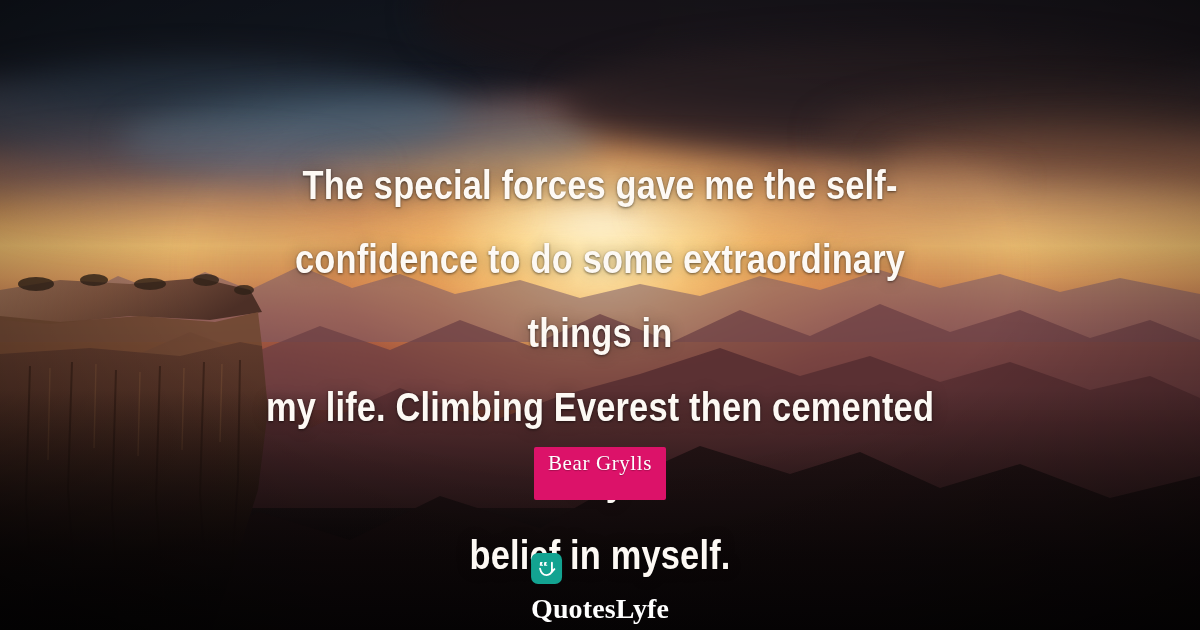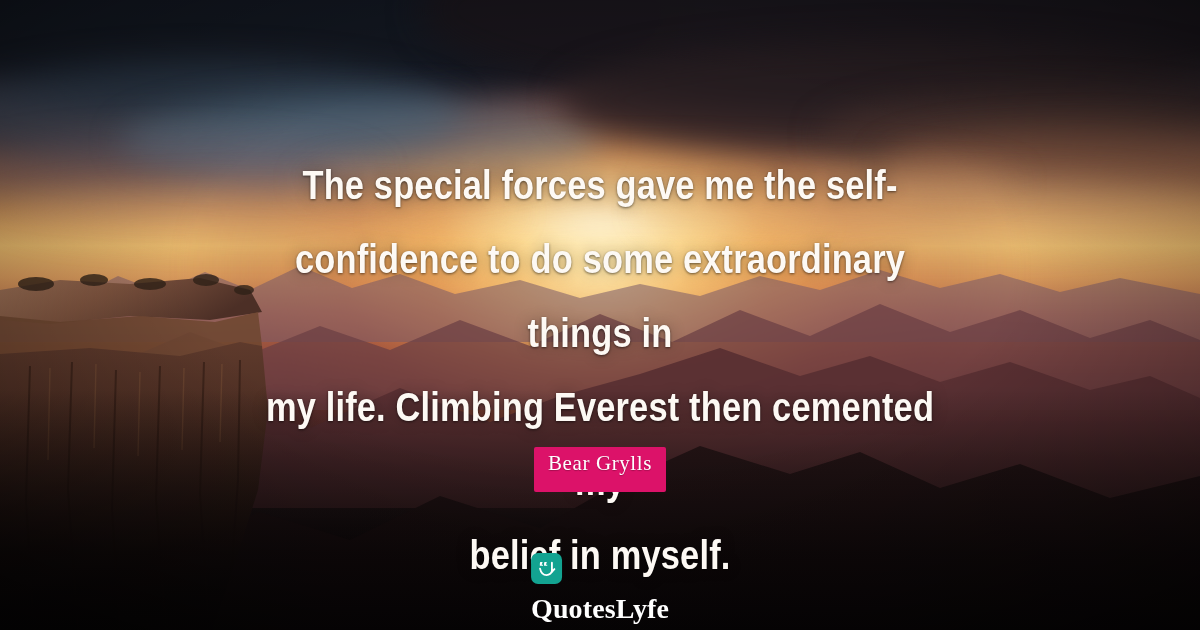--- a/index.html
+++ b/index.html
@@ -181,21 +181,21 @@
     transform-origin: center center;
     white-space: pre-line;
   }
 
   .author-badge {
     position: absolute;
     left: 50%;
     top: 447px;
     transform: translateX(-50%);
     background: #dc1269;
-    padding: 4px 14px 16px 14px;
+    padding: 4px 14px 24px 14px;
     border-radius: 2px;
   }
   .author-name {
     font-family: "Liberation Serif", "DejaVu Serif", serif;
     font-size: 21px;
     font-weight: 400;
     color: #ffffff;
     letter-spacing: 0.6px;
     white-space: nowrap;
     text-shadow: 0 1px 1px rgba(0,0,0,0.25);

